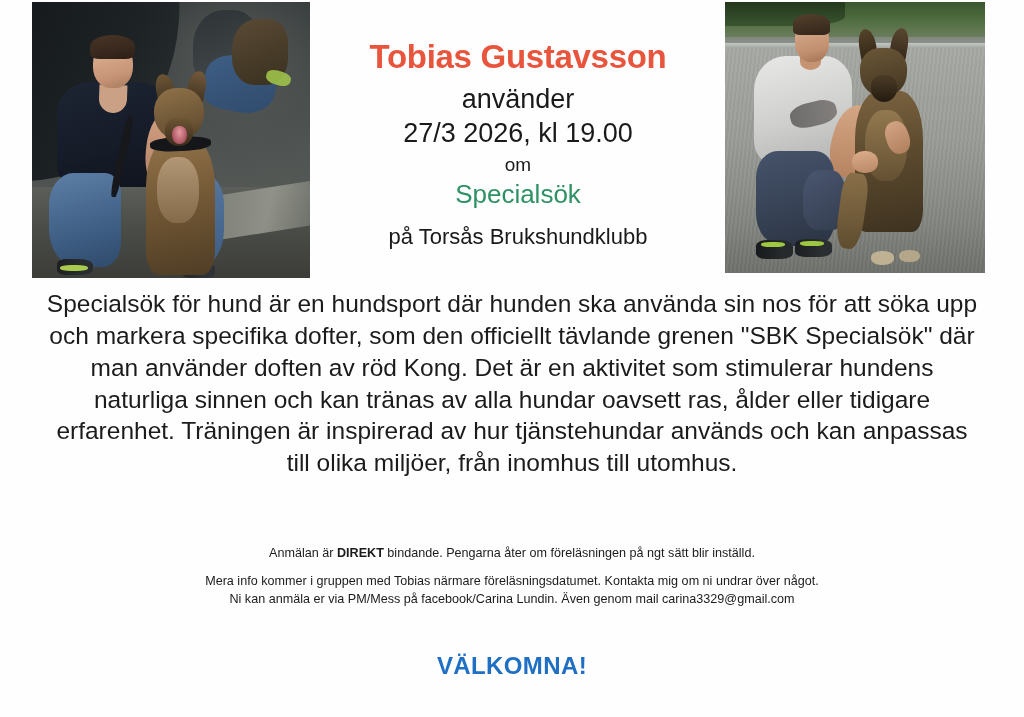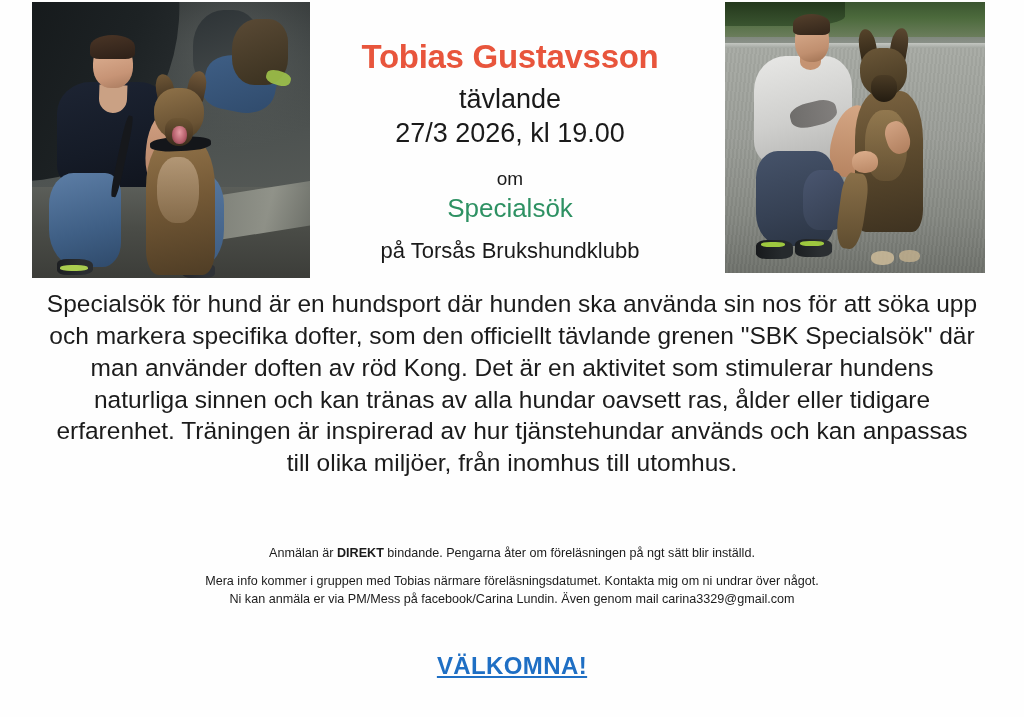--- a/index.html
+++ b/index.html
@@ -309,41 +309,41 @@
     background: #cdbb99; border-radius: 45%; opacity:.85;
   }
   .R-dog-paw2 {
     left:67%; bottom:4%; width:8%; height:4.5%;
     background: #c4b28f; border-radius: 45%; opacity:.8;
   }
 
   
   #header-block {
     position: absolute;
-    left: 312px;
+    left: 320px;
     top: 40px;
     width: 396px;
     text-align: center;
   }
   #title-name {
     font-size: 33px;
     font-weight: bold;
     letter-spacing: -0.3px;
     line-height: 1.05;
     margin: 0 0 9px 0;
   }
   #subtitle-lecturer {
     font-size: 27px;
     line-height: 1.12;
     margin: 0 0 4px 0;
   }
   #event-datetime {
     font-size: 27px;
     line-height: 1.12;
-    margin: 0 0 21px 0;
+    margin: 0 0 7px 0;
   }
   #about-word {
     font-size: 19px;
     line-height: 1.1;
     margin: 0 0 4px 0;
   }
   #topic-name {
     font-size: 26px;
     font-weight: normal;
     line-height: 1.1;
@@ -451,28 +451,28 @@
   <div class="ph-layer R-dog-head"></div>
   <div class="ph-layer R-dog-muzzle"></div>
   <div class="ph-layer R-man-hand"></div>
   <div class="ph-layer R-man-arm2"></div>
   <div class="ph-layer R-dog-paw"></div>
   <div class="ph-layer R-dog-paw2"></div>
 </div>
 
 <div id="header-block">
   <div id="title-name" style="color: rgb(232, 85, 60);">Tobias Gustavsson</div>
-  <div id="subtitle-lecturer">tävlande</div>
+  <div id="subtitle-lecturer">använder</div>
   <div id="event-datetime">27/3 2026, kl 19.00</div>
   <div id="about-word">om</div>
   <div id="topic-name" style="color: rgb(46, 145, 99);">Specialsök</div>
   <div id="venue-line">på Torsås Brukshundklubb</div>
 </div>
 
 <div id="description-paragraph">Specialsök för hund är en hundsport där hunden ska använda sin nos för att söka upp och markera specifika dofter, som den officiellt tävlande grenen "SBK Specialsök" där man använder doften av röd Kong. Det är en aktivitet som stimulerar hundens naturliga sinnen och kan tränas av alla hundar oavsett ras, ålder eller tidigare erfarenhet. Träningen är inspirerad av hur tjänstehundar används och kan anpassas till olika miljöer, från inomhus till utomhus.</div>
 
 <div id="fineprint-block">
   <p class="fp-line"><span>Anmälan är </span><span class="fp-bold">DIREKT</span><span> bindande. Pengarna åter om föreläsningen på ngt sätt blir inställd.</span></p>
   <p class="fp-line tight">Mera info kommer i gruppen med Tobias närmare föreläsningsdatumet. Kontakta mig om ni undrar över något.</p>
   <p class="fp-line">Ni kan anmäla er via PM/Mess på facebook/Carina Lundin.  Även genom mail carina3329@gmail.com</p>
 </div>
 
-<div id="welcome-line" style="color: rgb(31, 111, 196); text-decoration: underline;">VÄLKOMNA!</div>
+<div id="welcome-line" style="color: rgb(31, 111, 196);">VÄLKOMNA!</div>
 
 </body></html>

